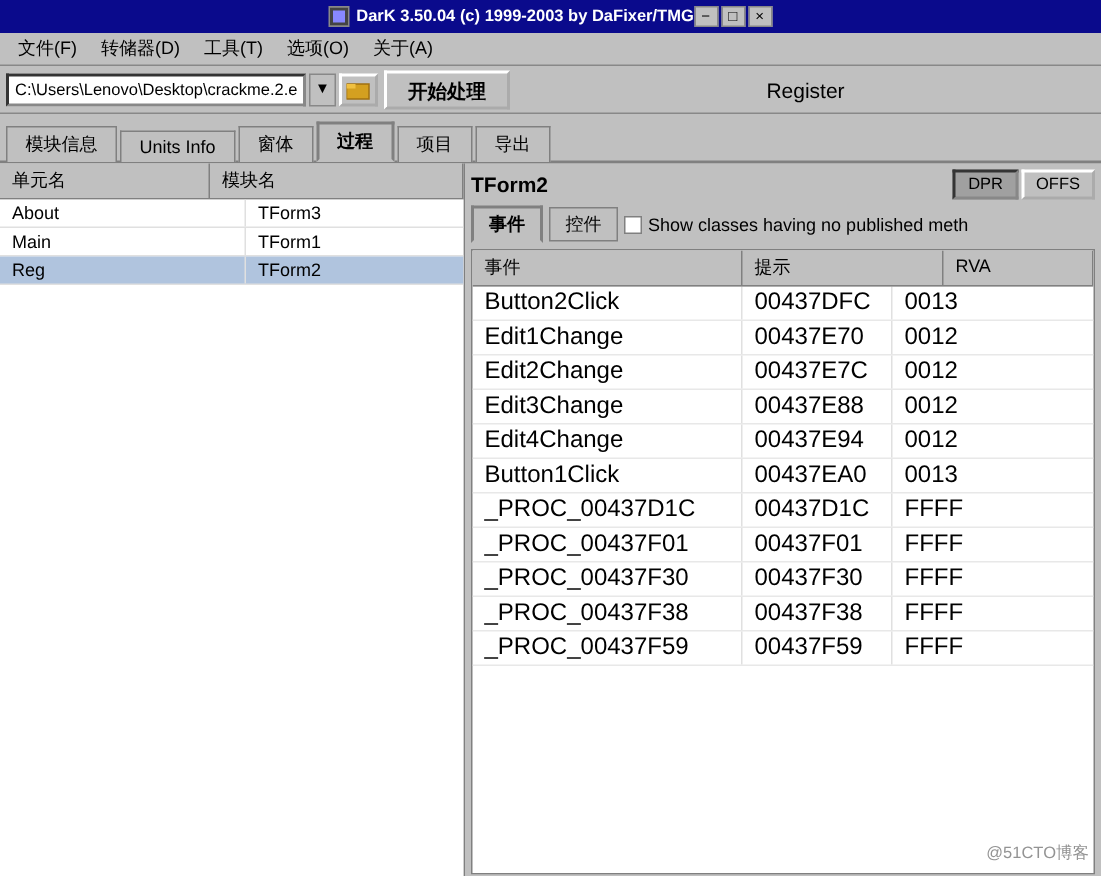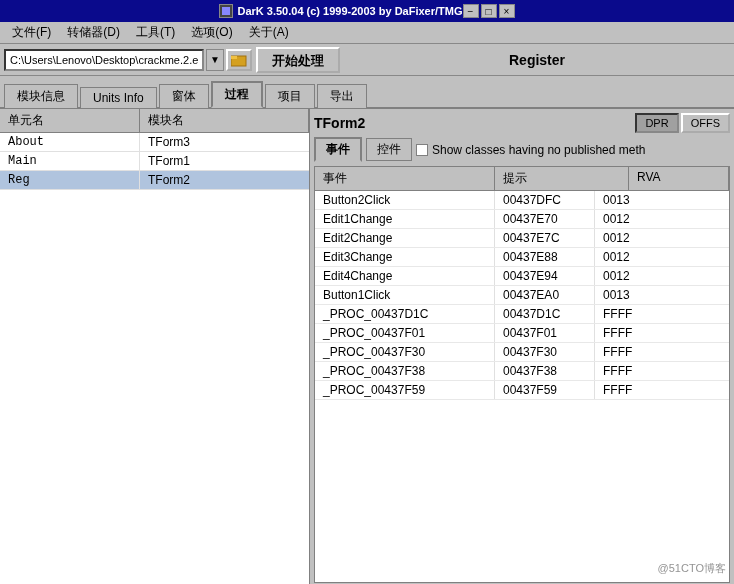--- a/index.html
+++ b/index.html
@@ -74,21 +74,21 @@
       width: 26px; height: 22px;
       background: #c0c0c0;
       border: 2px outset #fff;
       display: flex; align-items: center; justify-content: center;
       cursor: pointer;
     }
     .register-label {
       flex: 1;
       text-align: center;
       font-size: 14px;
-      font-weight: bold;
+      font-weight: normal;
     }
     .start-btn {
       background: #c0c0c0;
       border: 2px outset #fff;
       padding: 3px 14px;
       font-size: 13px;
       font-weight: bold;
       cursor: pointer;
       height: 26px;
     }
@@ -155,21 +155,21 @@
     .left-row {
       display: flex;
       border-bottom: 1px solid #e0e0e0;
       cursor: pointer;
     }
     .left-row.selected { background: #b0c4de; }
     .left-cell {
       padding: 2px 8px;
       font-size: 12px;
     }
-    .left-cell:first-child { width: 140px; border-right: 1px solid #e0e0e0; font-family: Liberation Mono, monospace; }
+    .left-cell:first-child { width: 164px; border-right: 1px solid #e0e0e0; }
     .left-cell:last-child { flex: 1; }
 
     
     .right-panel {
       flex: 1;
       display: flex;
       flex-direction: column;
       padding: 4px;
     }
     .right-header {
@@ -248,21 +248,21 @@
     .right-col-1 { width: 180px; }
     .right-col-2 { width: 100px; }
     .right-col-3 { flex: 1; }
     .right-row {
       display: flex;
       border-bottom: 1px solid #e8e8e8;
       cursor: pointer;
     }
     .right-cell {
       padding: 2px 8px;
-      font-size: 12px;
+      font-size: 16px;
     }
     .right-cell.col1 { width: 180px; border-right: 1px solid #e0e0e0; }
     .right-cell.col2 { width: 100px; border-right: 1px solid #e0e0e0; }
     .right-cell.col3 { flex: 1; }
 
     .watermark {
       position: fixed;
       bottom: 8px;
       right: 8px;
       color: #666;

